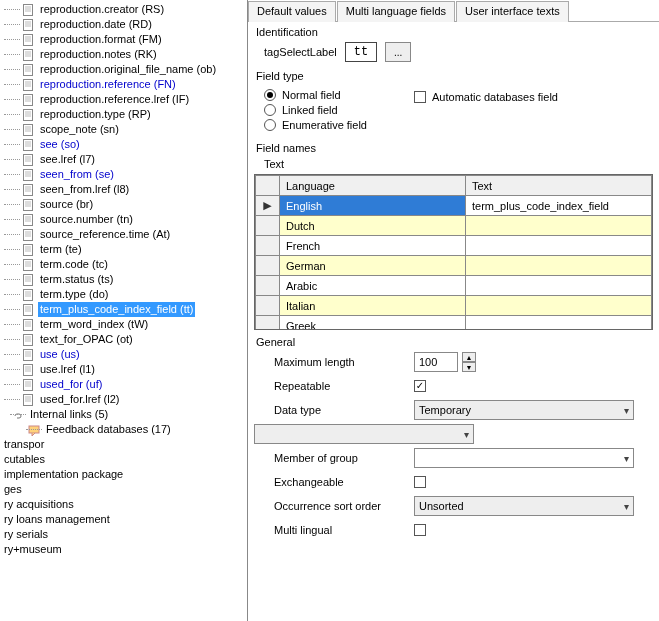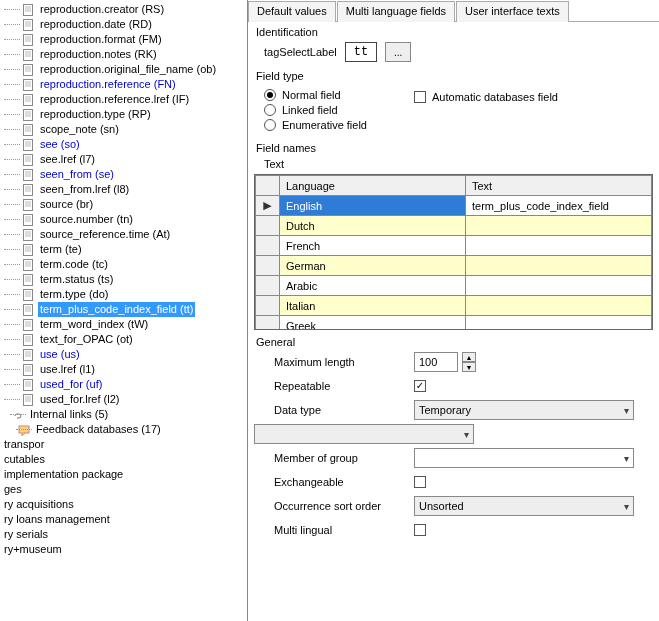--- a/index.html
+++ b/index.html
@@ -547,21 +547,21 @@
       </div>
       <div class="tree-row" style="padding-left:6px">
         <span class="dots" style="width:6px"></span>
         <span class="tree-icon">
           <svg width="12" height="12">
             <path d="M3 7 A2 2 0 0 1 5 5 L7 5 A2 2 0 0 1 7 9 L5 9" fill="none" stroke="#777"></path>
           </svg>
         </span>
         <span class="tree-label">Internal links (5)</span>
       </div>
-      <div class="tree-row" style="padding-left:12px">
+      <div class="tree-row" style="padding-left:22px">
         <span class="dots" style="width:6px"></span>
         <span class="tree-icon">
           <svg width="12" height="12">
             <rect x="1" y="2" width="10" height="7" fill="#ffd27a" stroke="#c88"></rect>
             <path d="M4 9 L4 12 L7 9" fill="#ffd27a" stroke="#c88"></path>
           </svg>
         </span>
         <span class="tree-label">Feedback databases (17)</span>
       </div>
       <div class="tree-row root-row">

